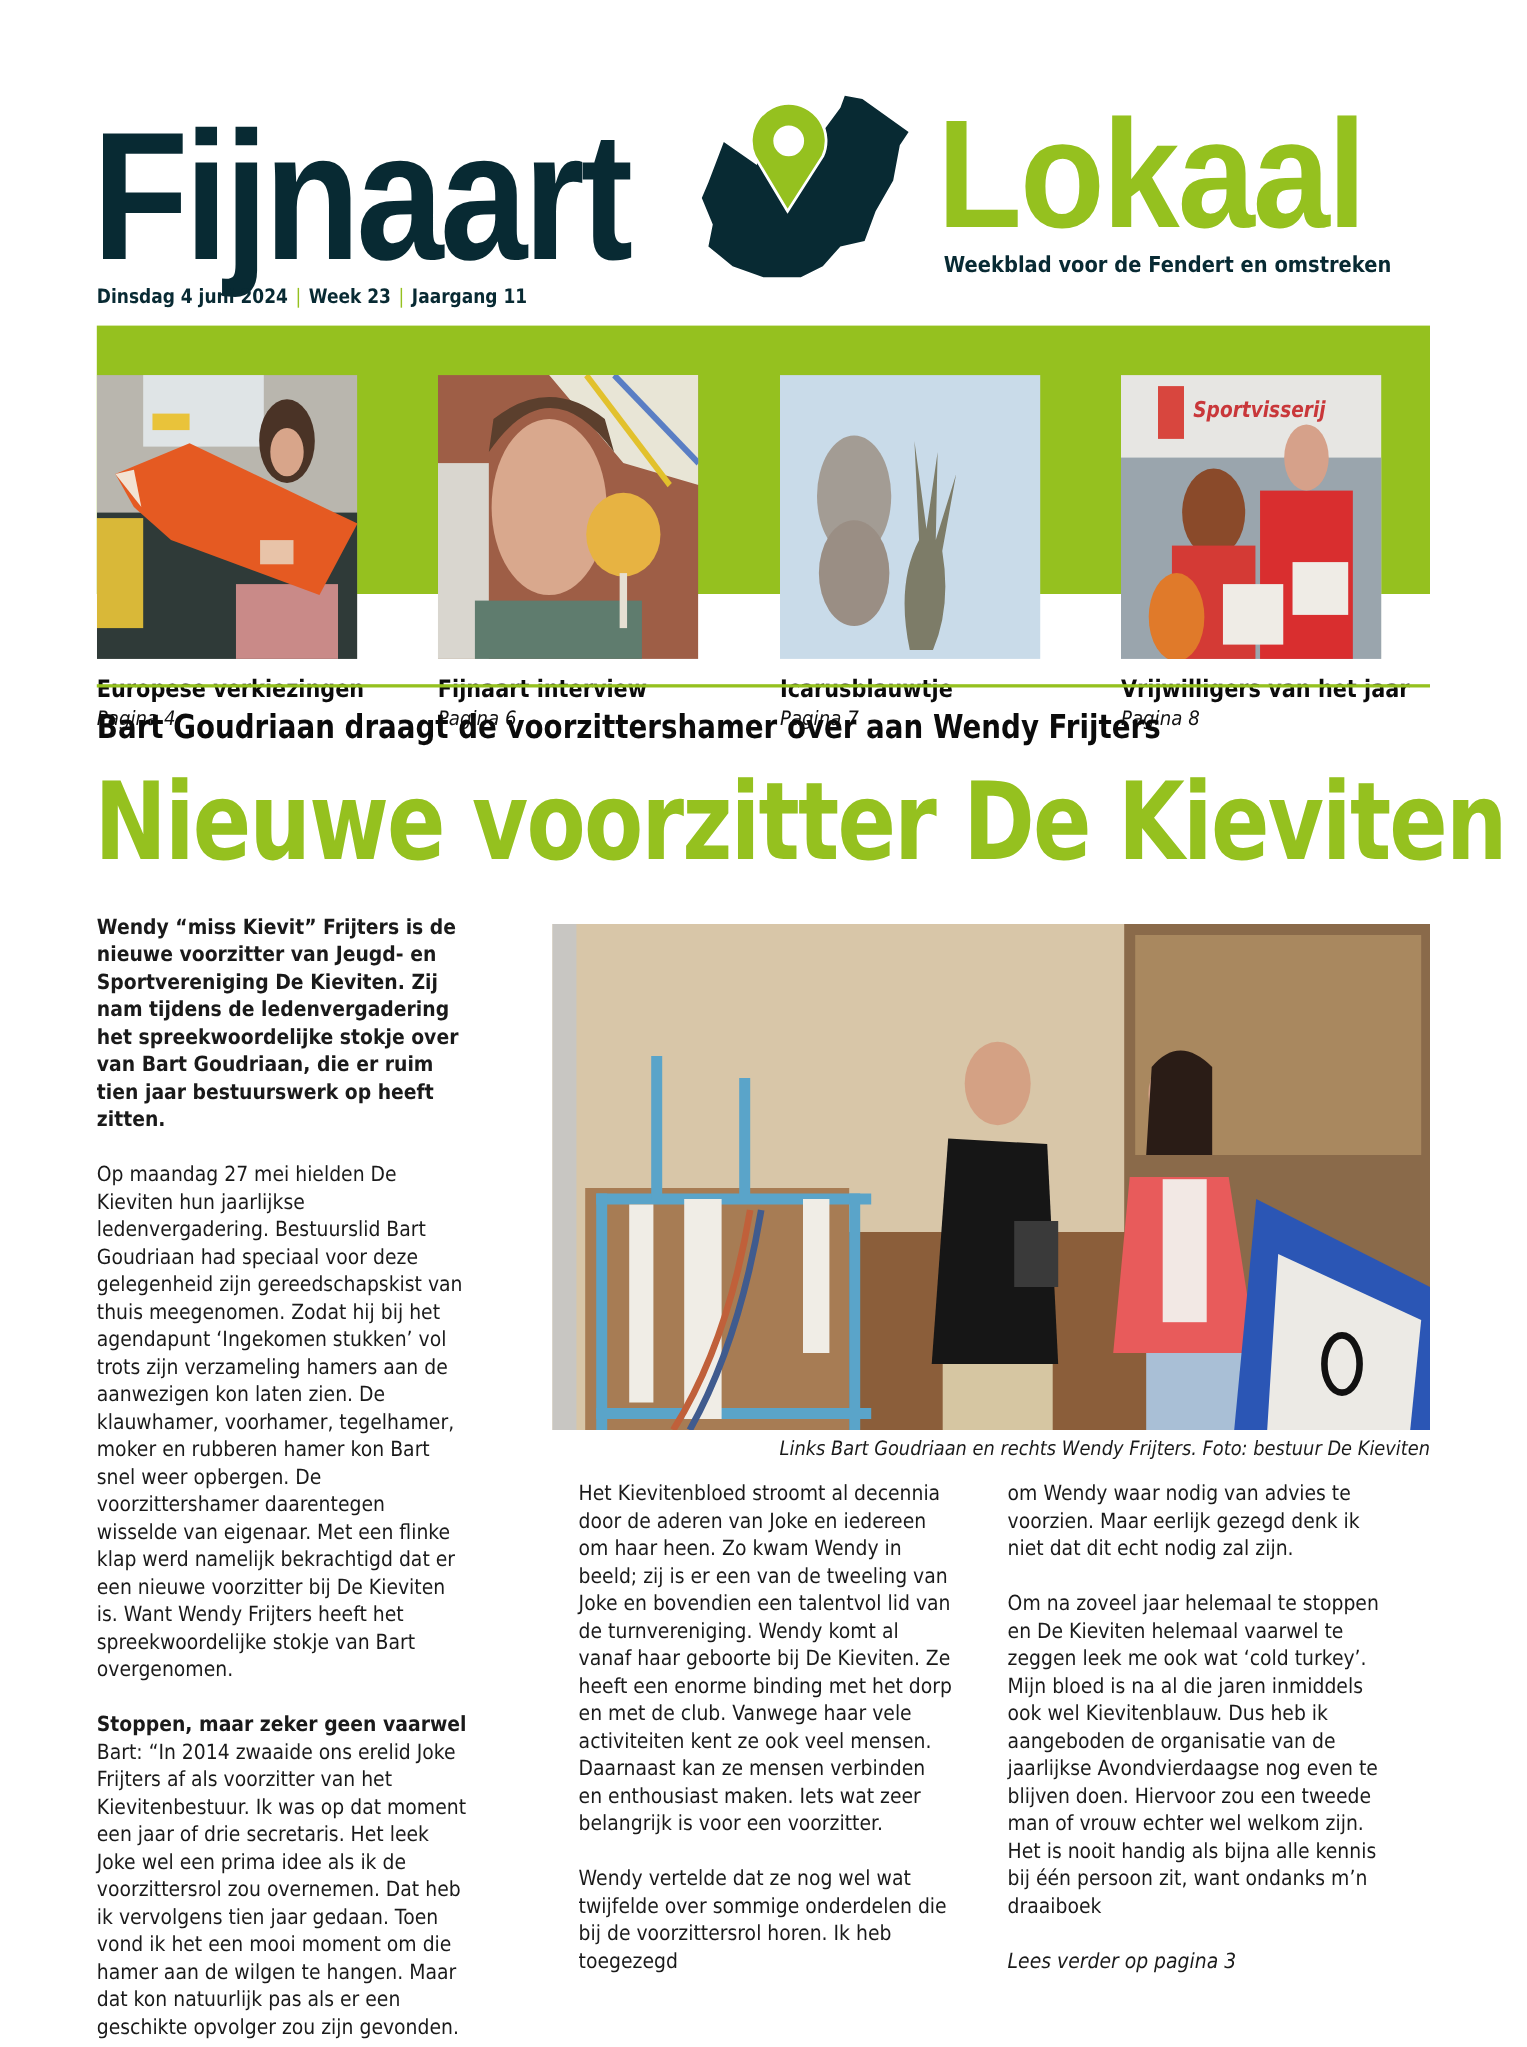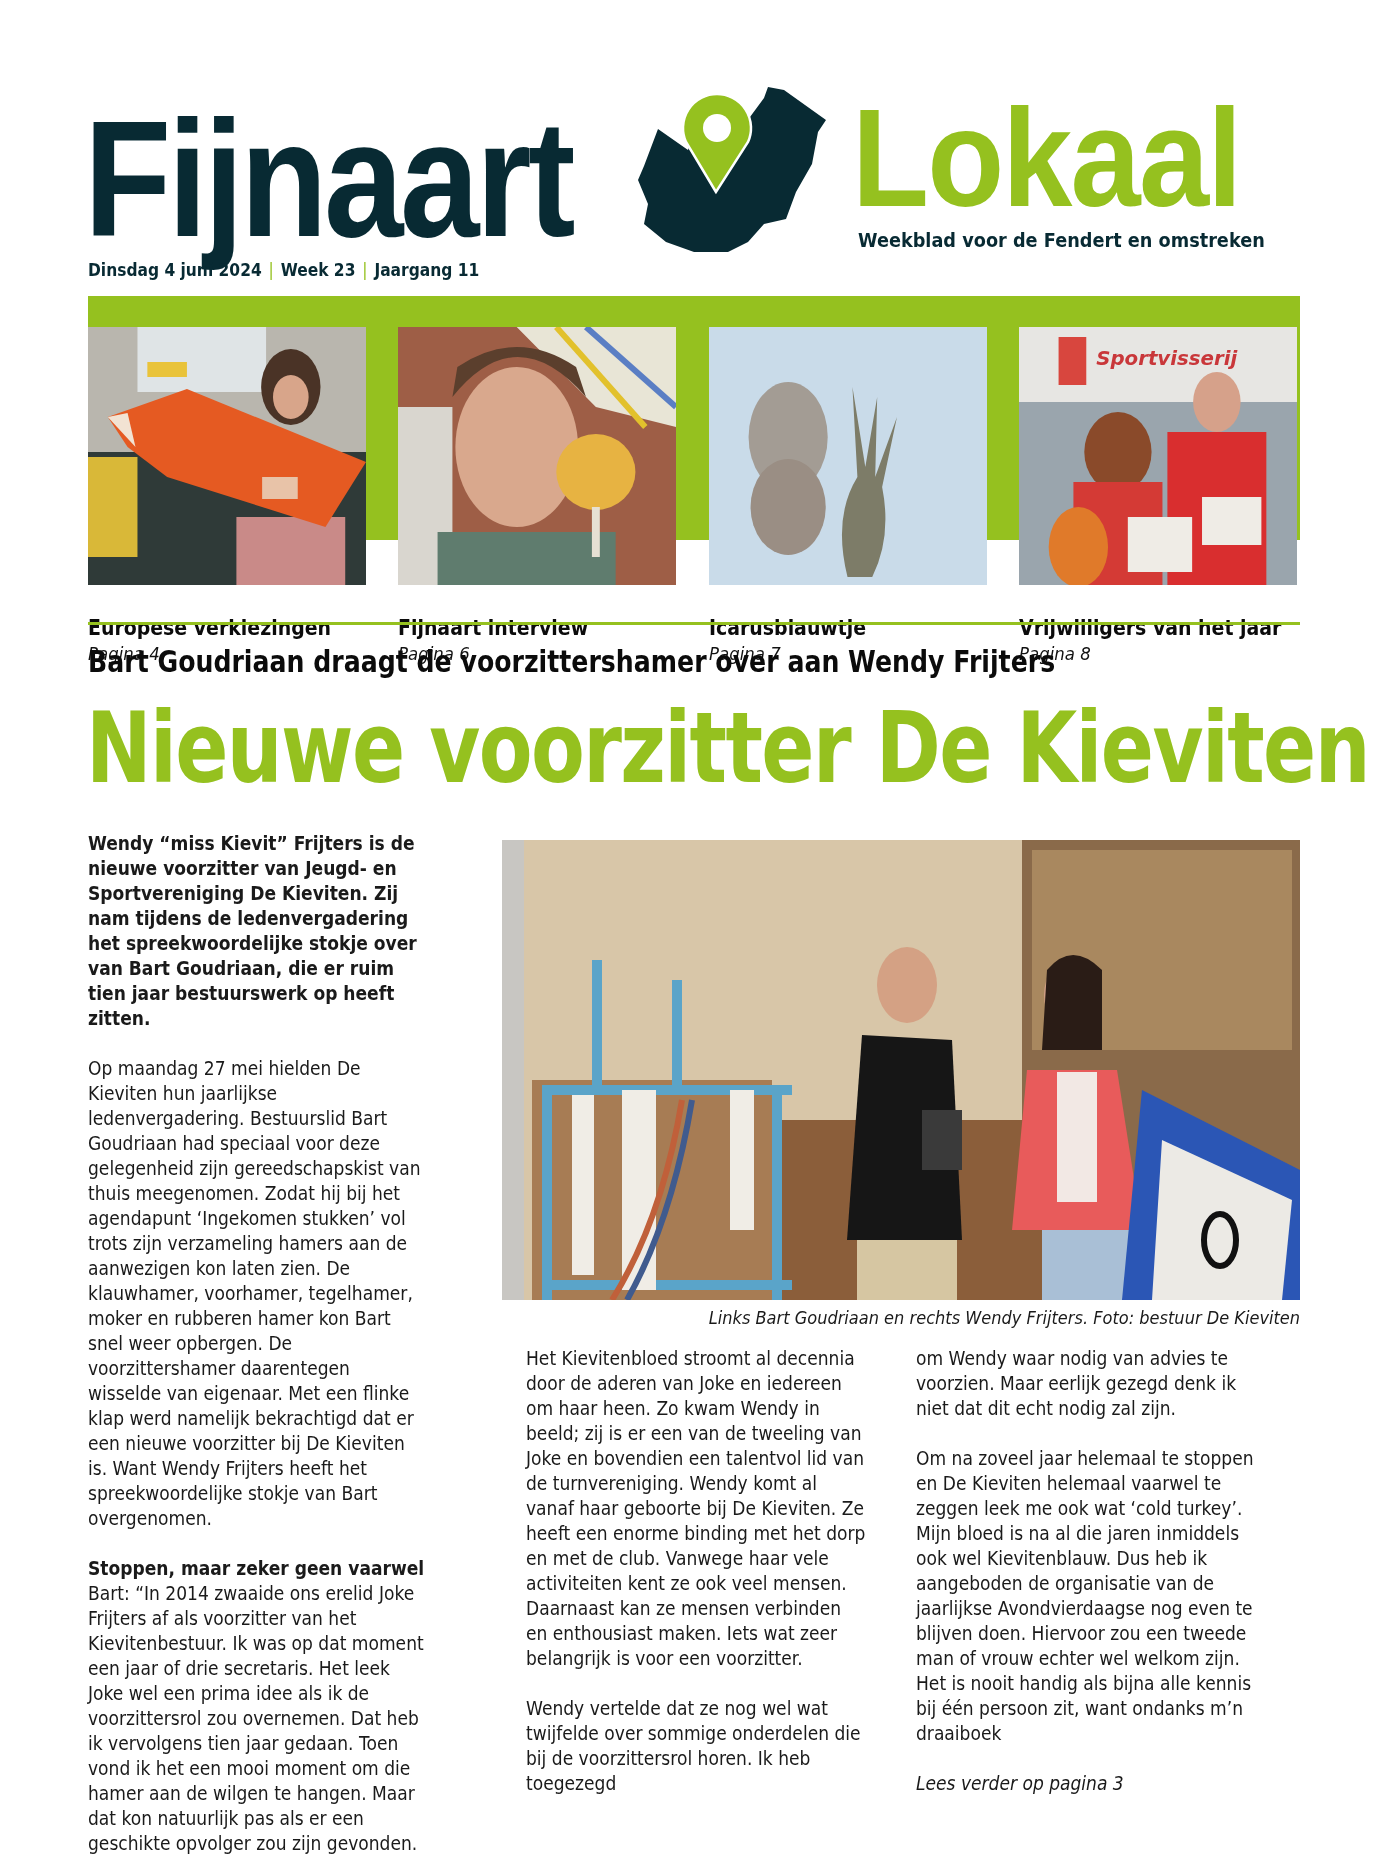--- a/index.html
+++ b/index.html
@@ -9,21 +9,21 @@
   
   .logo-left { left:84px; top:96px; font-family:"Liberation Sans", sans-serif; font-weight:700; font-size:166px; line-height:166px; color:#082a33; letter-spacing:-4px; transform:scaleX(0.86); transform-origin:left top; white-space:nowrap; }
   .logo-right { left:852px; top:88px; font-family:"Liberation Sans", sans-serif; font-weight:700; font-size:140px; line-height:140px; color:#95c11f; letter-spacing:-2px; transform:scaleX(0.9); transform-origin:left top; white-space:nowrap; }
   .tagline { left:858px; top:228px; font-family:"DejaVu Sans", sans-serif; font-weight:700; font-size:20px; line-height:24px; color:#082a33; transform:scaleX(0.885); transform-origin:left top; white-space:nowrap; }
   .map-mark { left:636px; top:84px; width:200px; height:170px; }
   .dateline { left:88px; top:258px; font-family:"DejaVu Sans", sans-serif; font-weight:700; font-size:18px; line-height:24px; color:#082a33; transform:scaleX(0.86); transform-origin:left top; white-space:nowrap; }
   .dateline .sep { color:#95c11f; font-weight:400; padding:0 8px; }
 
   
   .band { left:88px; top:296px; width:1212px; height:244px; background:#95c11f; }
-  .thumb { position:absolute; top:327px; width:278px; height:258px; overflow:hidden; }
+  .thumb { position:absolute; top:341px; width:237px; height:258px; overflow:hidden; }
   .thumb svg { width:100%; height:100%; display:block; }
   .teaser-title { position:absolute; top:614px; font-family:"DejaVu Sans", sans-serif; font-weight:700; font-size:22px; line-height:28px; color:#0b0b0b; white-space:nowrap; transform:scaleX(0.86); transform-origin:left top; }
   .teaser-page { position:absolute; top:642px; font-family:"DejaVu Sans", sans-serif; font-style:italic; font-size:18px; line-height:24px; color:#111; transform:scaleX(0.92); transform-origin:left top; white-space:nowrap; }
   .rule { left:88px; top:622px; width:1212px; height:3px; background:#95c11f; }
 
   
   .subhead { left:88px; top:644px; font-family:"DejaVu Sans", sans-serif; font-weight:700; font-size:30px; line-height:36px; color:#0b0b0b; white-space:nowrap; transform:scaleX(0.84); transform-origin:left top; }
   .headline { left:86px; top:696px; font-family:"DejaVu Sans", sans-serif; font-weight:700; font-size:98px; line-height:104px; color:#95c11f; white-space:nowrap; letter-spacing:-2px; transform:scaleX(0.8); transform-origin:left top; }
 
   

